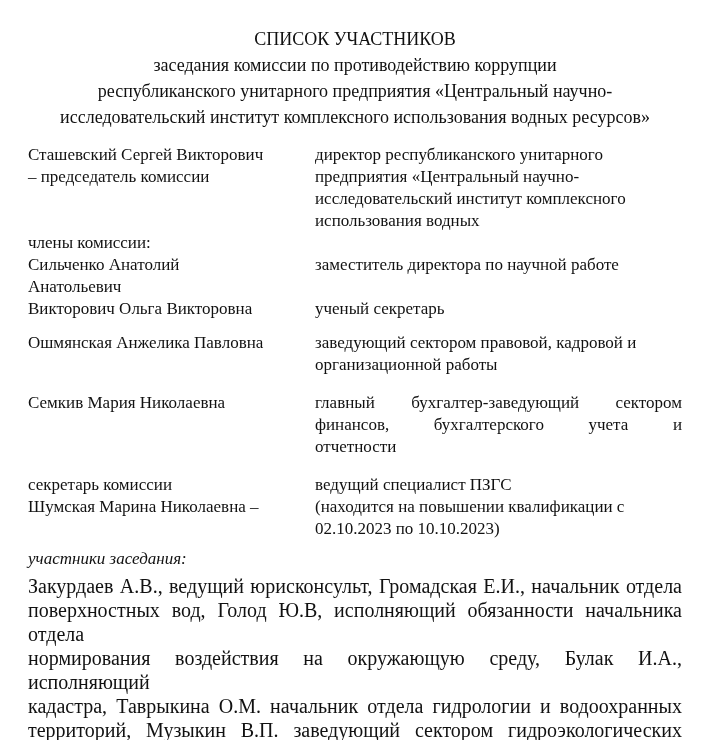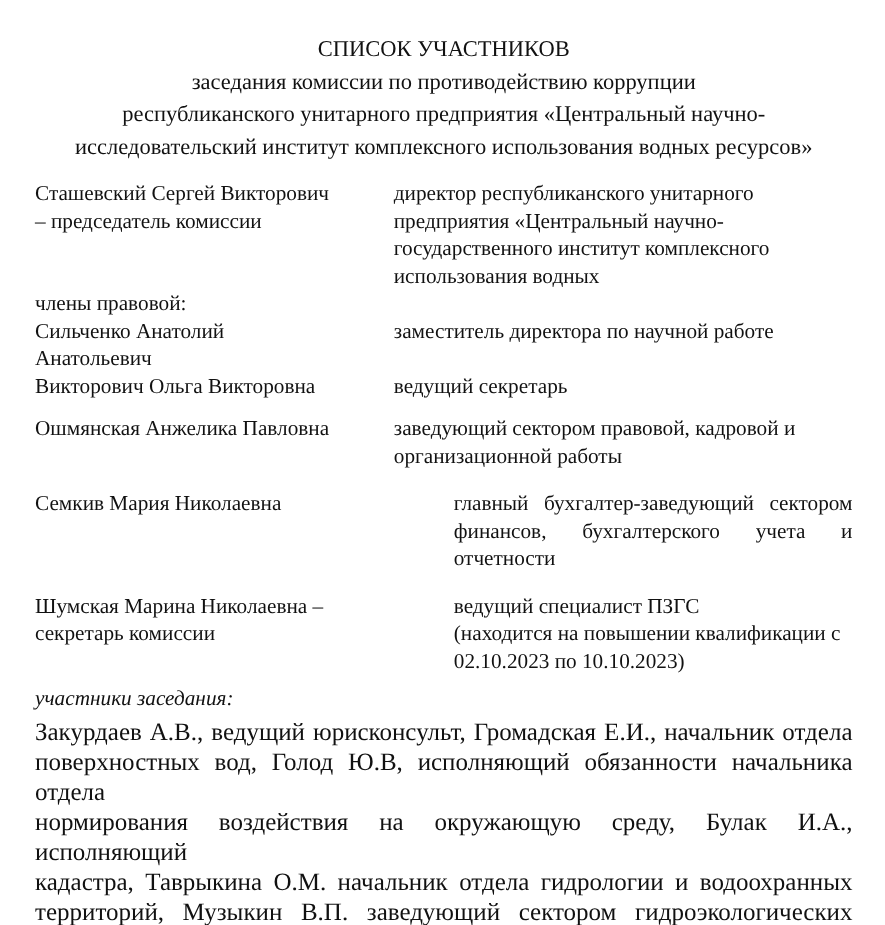--- a/index.html
+++ b/index.html
@@ -36,21 +36,21 @@
     flex: 0 0 287px;
     width: 287px;
     padding-right: 10px;
   }
   .row .role-col {
     flex: 1 1 auto;
     min-width: 0;
   }
   .row.chairman-row { margin-top: 14px; }
   .row.gap-sm { margin-top: 12px; }
-  .row.gap-md { margin-top: 16px; gap: 48px; }
+  .row.gap-md { margin-top: 16px; }
   .section-heading {
     font-size: 17px;
     line-height: 22px;
   }
   .participants-heading { margin-top: 8px; font-style: italic; }
   .paragraph {
     margin-top: 4px;
     font-size: 20px;
     line-height: 24px;
   }
@@ -73,43 +73,43 @@
     </div>
 
   <div class="row chairman-row">
     <div class="name-col">
         <div>Сташевский Сергей Викторович</div>
         <div>– председатель комиссии</div>
       </div>
     <div class="role-col">
         <div>директор республиканского унитарного</div>
         <div>предприятия «Центральный научно-</div>
-        <div>государственного институт комплексного</div>
+        <div>исследовательский институт комплексного</div>
         <div>использования водных</div>
       </div>
   </div>
 
-  <div class="section-heading">члены правовой:</div>
+  <div class="section-heading">члены комиссии:</div>
 
   <div class="row">
     <div class="name-col">
         <div>Сильченко Анатолий</div>
         <div>Анатольевич</div>
       </div>
     <div class="role-col">
         <div>заместитель директора по научной работе</div>
       </div>
   </div>
 
   <div class="row">
     <div class="name-col">
         <div>Викторович Ольга Викторовна</div>
       </div>
     <div class="role-col">
-        <div>ведущий секретарь</div>
+        <div>ученый секретарь</div>
       </div>
   </div>
 
   <div class="row gap-sm">
     <div class="name-col">
         <div>Ошмянская Анжелика Павловна</div>
       </div>
     <div class="role-col">
         <div>заведующий сектором правовой, кадровой и</div>
         <div>организационной работы</div>
@@ -122,22 +122,22 @@
       </div>
     <div class="role-col justify">
         <div>главный бухгалтер-заведующий сектором</div>
         <div>финансов, бухгалтерского учета и</div>
         <div>отчетности</div>
       </div>
   </div>
 
   <div class="row gap-md">
     <div class="name-col">
+        <div>секретарь комиссии</div>
         <div>Шумская Марина Николаевна –</div>
-        <div>секретарь комиссии</div>
       </div>
     <div class="role-col">
         <div>ведущий специалист ПЗГС</div>
         <div>(находится на повышении квалификации с</div>
         <div>02.10.2023 по 10.10.2023)</div>
       </div>
   </div>
 
   <div class="section-heading participants-heading">участники заседания:</div>
 

